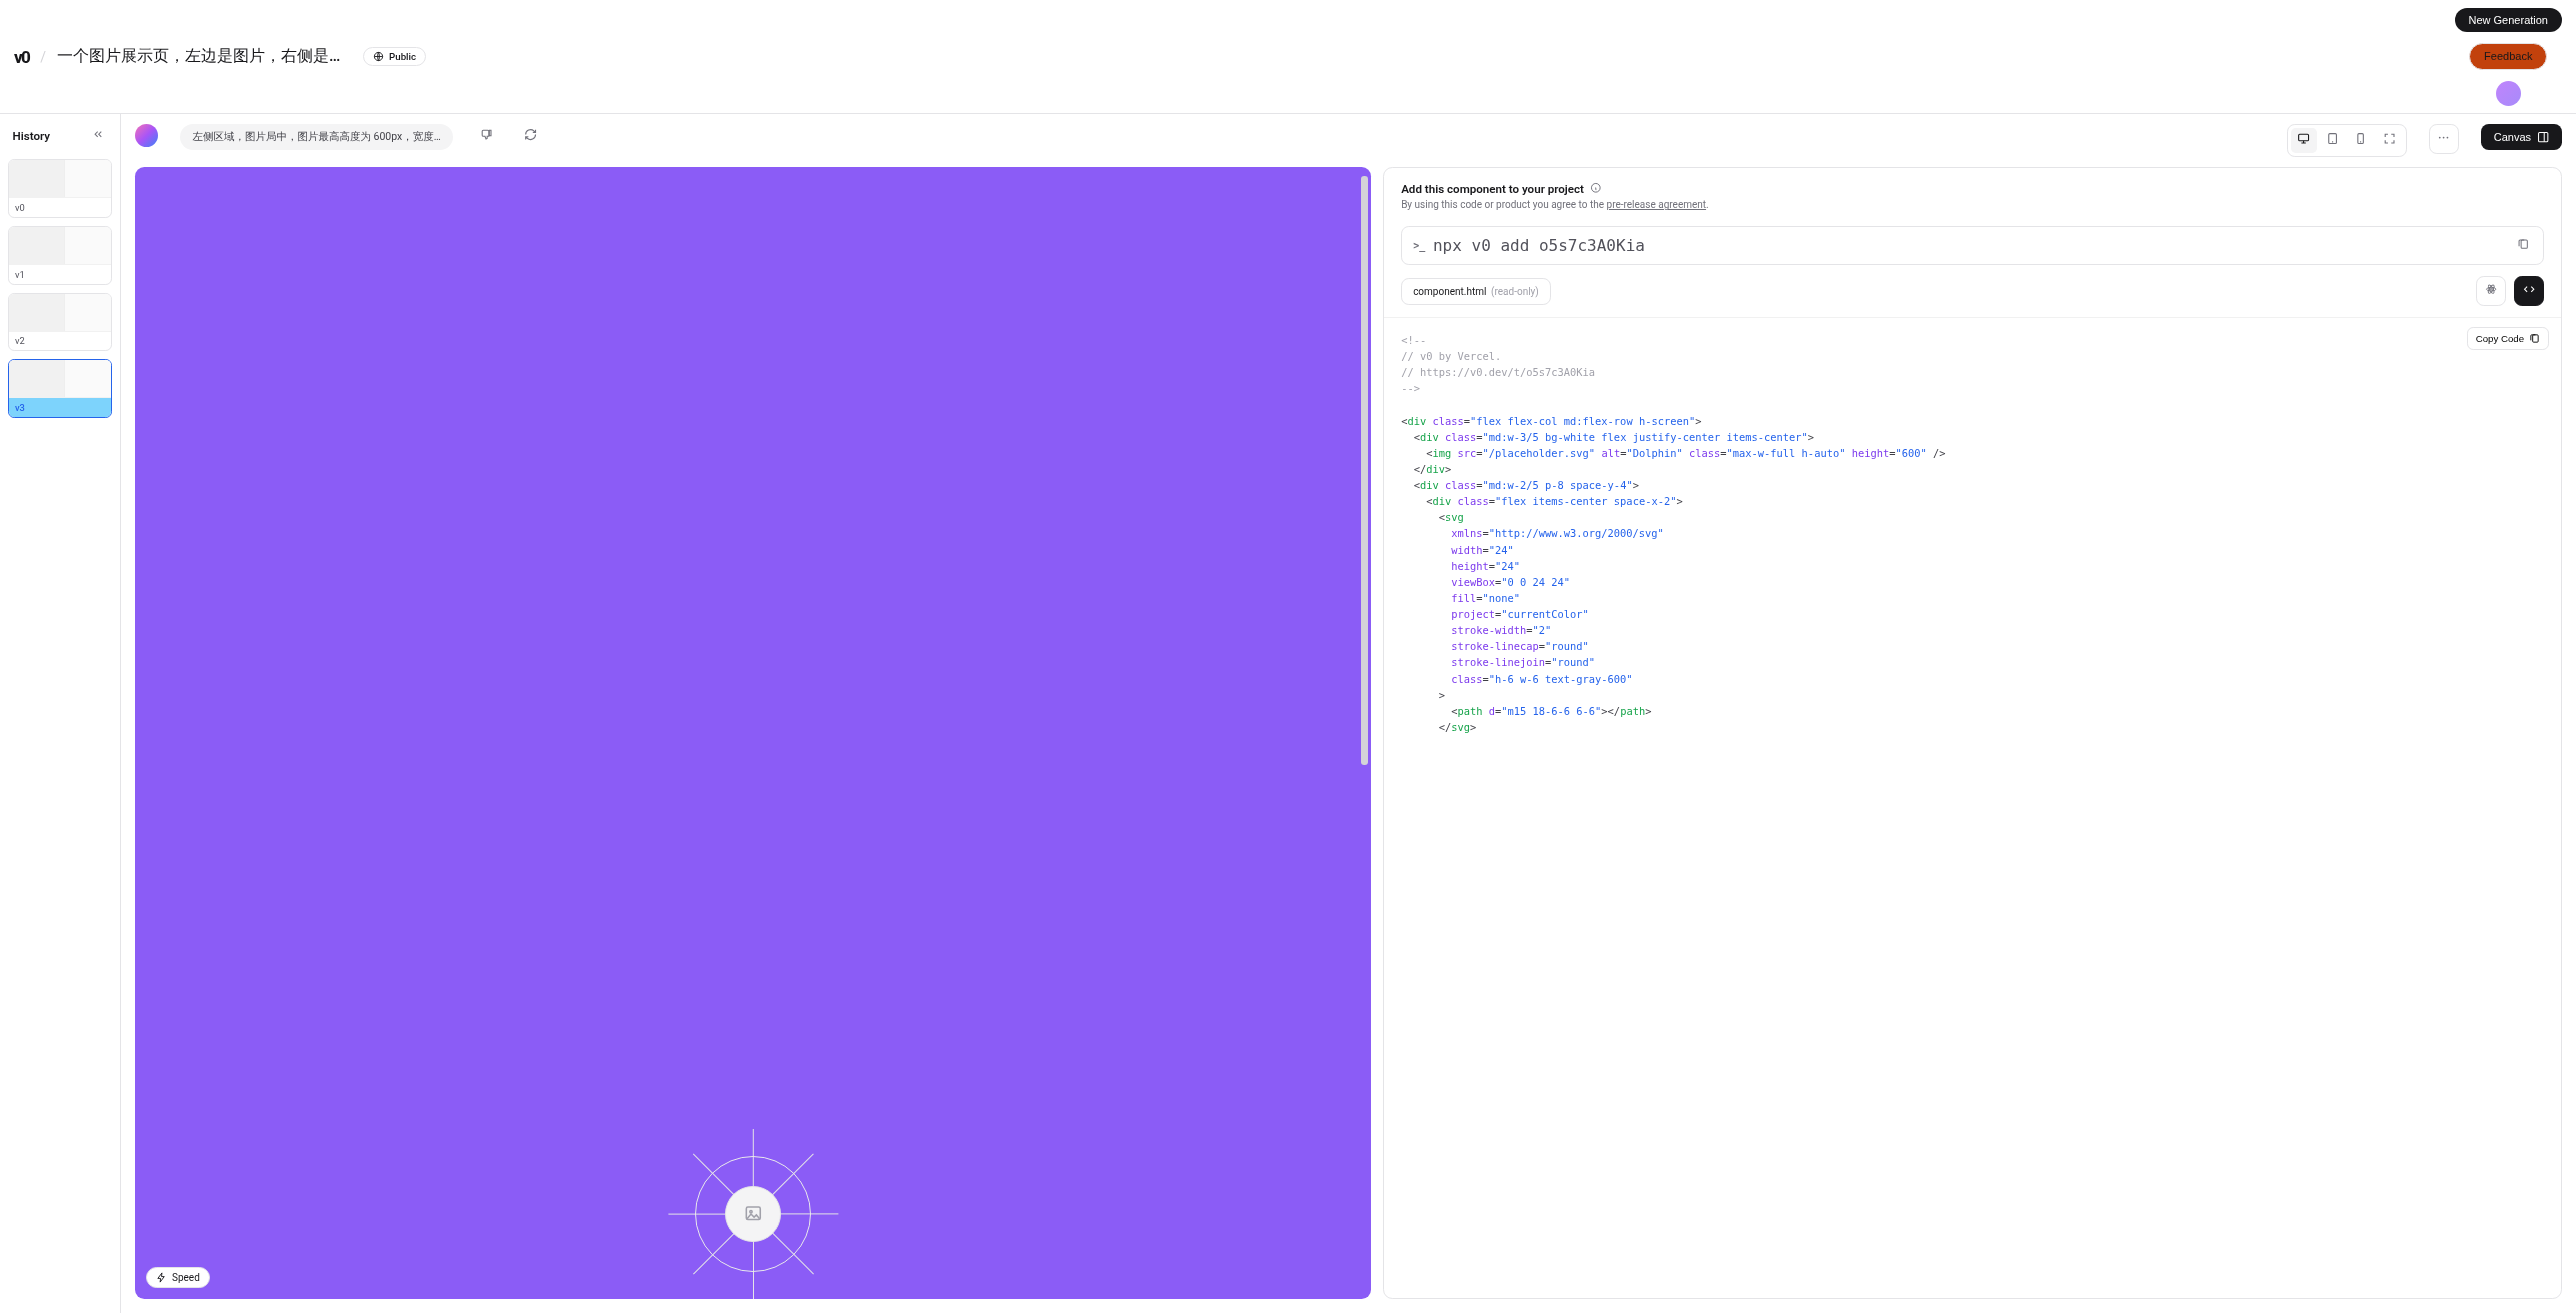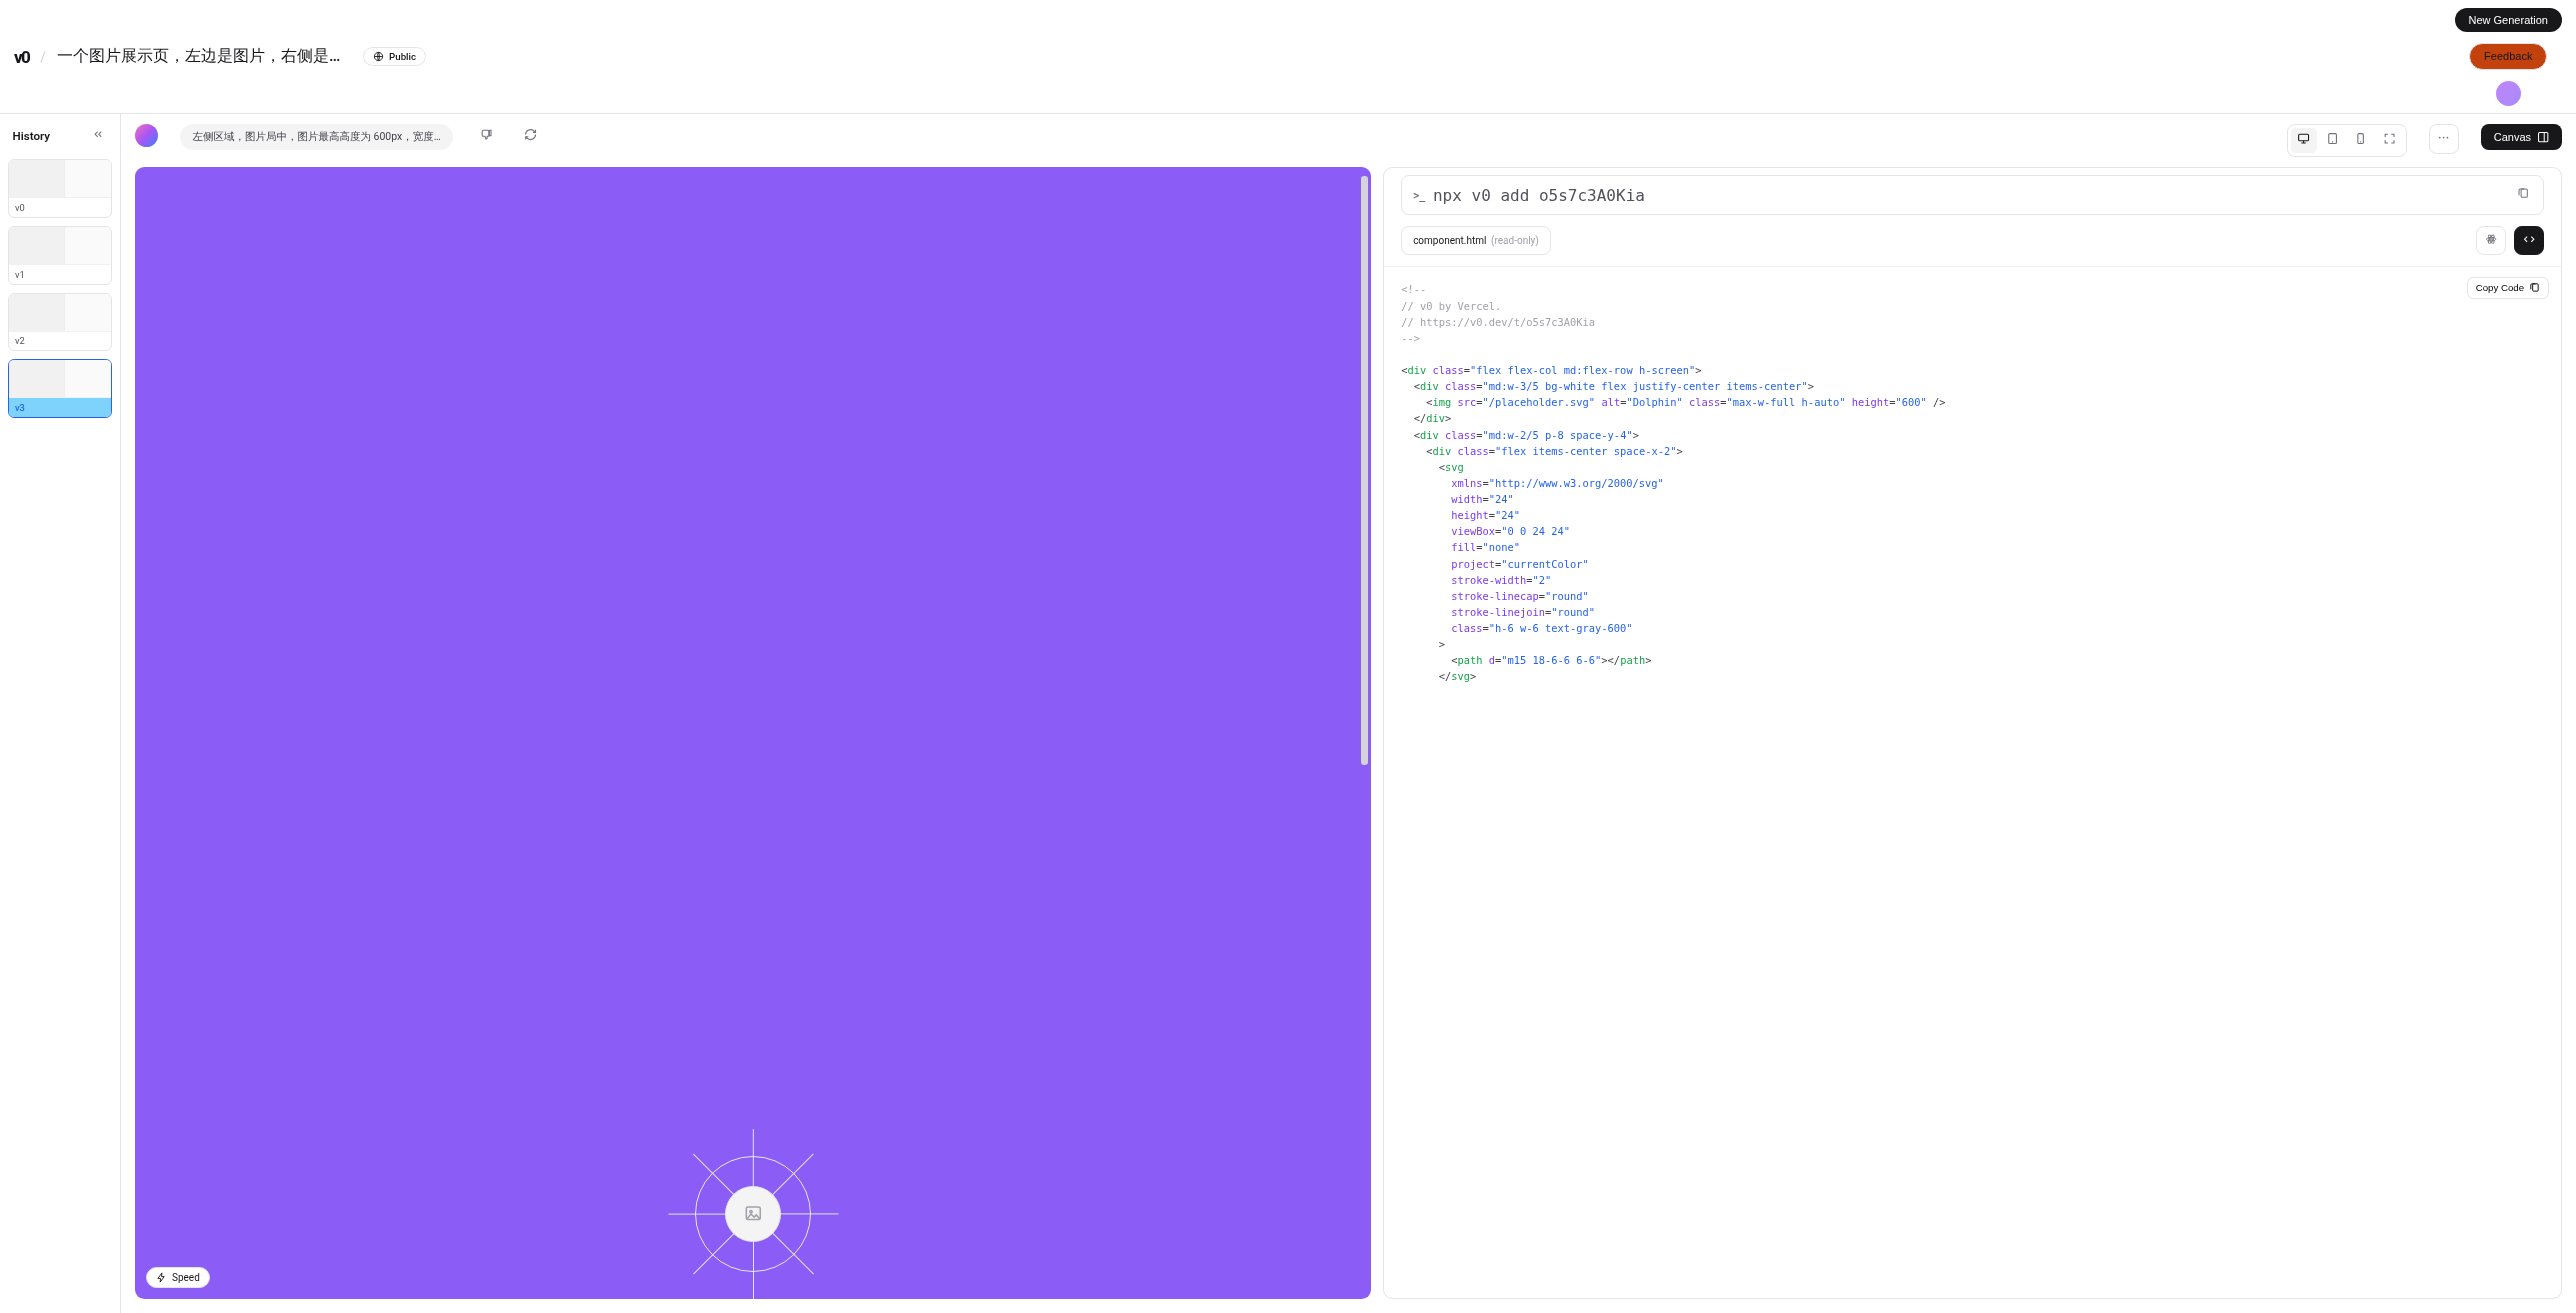--- a/index.html
+++ b/index.html
@@ -66,21 +66,21 @@
 .code-header { padding: 14px 17px 7.8px; }
 .code-title-row { display: flex; align-items: center; gap: 6.2px; }
 .code-title { font-size: 11.6px; font-weight: 600; }
 .info-icon { color: #71717a; }
 .code-sub { font-size: 10px; color: #71717a; margin-top: 3.1px; }
 .code-sub a { color: #71717a; text-decoration: underline; }
 .install-box { margin: 7.8px 17px 0; border: 0.8px solid #e4e4e7; border-radius: 7.8px; display: flex; align-items: center; padding: 7.8px 11px; gap: 7.8px; position: relative; }
 .install-box .term-icon { color: #71717a; font-family: monospace; font-weight: 700; font-size: 10px; }
 .install-cmd { font-family: ui-monospace, Menlo, Consolas, monospace; font-size: 16px; color: #52525b; flex: 1; }
 .copy-icon-btn { background: none; border: none; cursor: pointer; color: #71717a; padding: 3.1px; }
-.file-tab-row { display: flex; justify-content: space-between; margin: 11px 17px 0; }
+.file-tab-row { display: flex; align-items: center; justify-content: space-between; margin: 11px 17px 0; }
 .file-tab { border: 0.8px solid #e4e4e7; border-radius: 7.8px; padding: 7px 11px; font-size: 10px; display: inline-flex; align-items: center; gap: 4.7px; }
 .file-ro { color: #a1a1aa; }
 .file-actions { display: flex; align-items: center; gap: 7.8px; }
 .file-action-btn { border: 0.8px solid #e4e4e7; border-radius: 7.8px; padding: 6.2px 7.8px; background: #fff; cursor: pointer; color: #71717a; }
 .file-action-btn.active { background: #18181b; color: #fff; border-color: #18181b; }
 .code-body { position: relative; flex: 1; overflow: auto; margin-top: 11px; border-top: 0.8px solid #f1f1f1; }
 .copy-code-btn { position: absolute; top: 9.3px; right: 12.4px; border: 0.8px solid #e4e4e7; background: #fff; border-radius: 6.2px; padding: 4.7px 7.8px; font-size: 9.7px; display: inline-flex; align-items: center; gap: 4.7px; cursor: pointer; z-index: 3; }
 pre.code { font-family: ui-monospace, Menlo, Consolas, monospace; font-size: 10.4px; line-height: 1.55; padding: 14px 17px 31px; white-space: pre; color: #3f3f46; }
 .tok-com { color: #a1a1aa; }
 .tok-tag { color: #16a34a; }
@@ -225,20 +225,32 @@
           <div class="preview-scrollbar"></div>
           <div class="speed-pill">
             <svg viewBox="0 0 24 24" fill="none" stroke="currentColor" stroke-width="2">
                 <path d="M13 2 4 14h6l-1 8 9-12h-6l1-8z"></path>
               </svg>
             <span>Speed</span>
           </div>
         </div>
 
         <div class="code-panel">
+          <div class="code-header">
+            <div class="code-title-row">
+              <span class="code-title">Add this component to your project</span>
+              <span class="info-icon"><svg width="11.6" height="11.6" viewBox="0 0 24 24" fill="none" stroke="currentColor" stroke-width="2">
+                    <circle cx="12" cy="12" r="9"></circle>
+                    <path d="M12 8h.01M11 12h1v4h1"></path>
+                  </svg></span>
+            </div>
+            <div class="code-sub">
+              <span>By using this code or product you agree to the </span><a href="#">pre-release agreement</a>.
+            </div>
+          </div>
           <div class="install-box">
             <span class="term-icon">&gt;_</span>
             <span class="install-cmd">npx v0 add o5s7c3A0Kia</span>
             <button class="copy-icon-btn"><svg width="12.4" height="12.4" viewBox="0 0 24 24" fill="none" stroke="currentColor" stroke-width="2">
                   <rect x="8" y="4" width="12" height="16" rx="2"></rect>
                   <path d="M4 16V6a2 2 0 0 1 2-2h8"></path>
                 </svg></button>
           </div>
           <div class="file-tab-row">
             <div class="file-tab">

